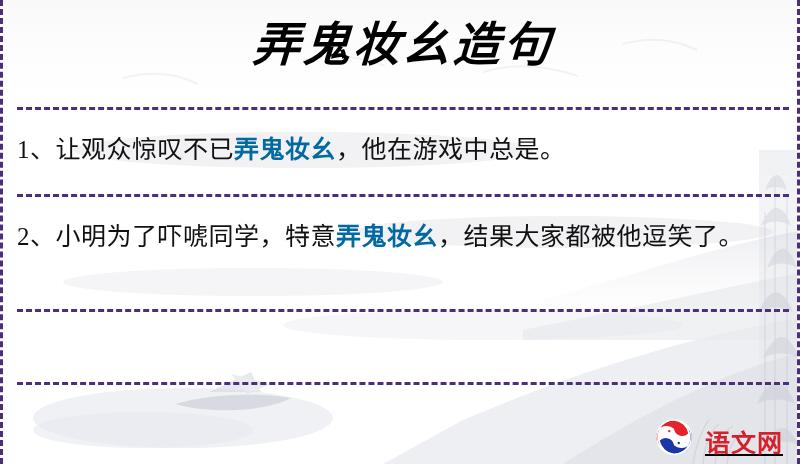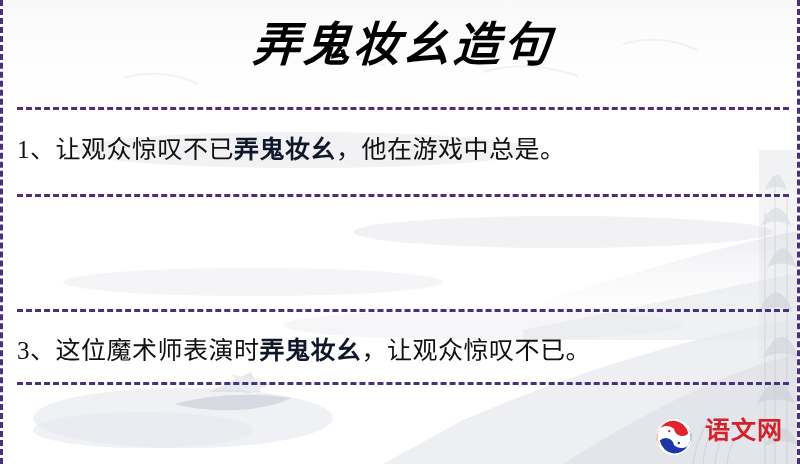--- a/index.html
+++ b/index.html
@@ -78,34 +78,35 @@
     line-height: 42px;
     color: #111111;
     letter-spacing: 0.5px;
     white-space: pre-wrap;
   }
   .sentence.s1 { top: 129px; }
   .sentence.s2 { top: 216px; }
   .sentence.s3 { top: 330px; }
 
   .kw {
-    color: #0f172a;
+    color: #0369a1;
     font-weight: 700;
     font-family: "DejaVu Serif", "Liberation Serif", serif;
   }
 
   
   .logo {
     position: absolute;
     right: 14px;
     bottom: 8px;
     display: flex;
-    align-items: flex-start;
+    align-items: flex-end;
     gap: 12px;
     z-index: 4;
+    text-decoration: underline;
   }
   .logo-mark { width: 38px; height: 38px; display: block; }
   .logo-text {
     font-family: "DejaVu Sans", "Liberation Sans", sans-serif;
     font-size: 25px;
     font-weight: 700;
     color: #d4212a;
     letter-spacing: 1px;
     line-height: 1;
   }
@@ -194,22 +195,22 @@
     <span class="title-text">弄鬼妆幺造句</span>
   </div>
 
   <div class="divider d1"></div>
   <div class="divider d2"></div>
   <div class="divider d3"></div>
   <div class="divider d4"></div>
 
   <div class="sentence s1"><span>1、</span><span>让观众惊叹不已</span><span class="kw">弄鬼妆幺</span><span>，他在游戏中总是。</span></div>
 
-
-  <div class="sentence s3"><span>3、</span><span>这位魔术师表演时</span><span class="kw">弄鬼妆幺</span><span>，让观众惊叹不已。</span></div>
+  <div class="sentence s2"><span>2、</span><span>小明为了吓唬同学，特意</span><span class="kw">弄鬼妆幺</span><span>，结果大家都被他逗笑了。</span></div>
+
 
   <div class="logo">
     <svg class="logo-mark" viewBox="0 0 64 64" xmlns="http://www.w3.org/2000/svg" aria-hidden="true">
       <circle cx="32" cy="32" r="30" fill="#ffffff"></circle>
       <path d="M32 2 A30 30 0 0 1 32 62 A15 15 0 0 1 32 32 A15 15 0 0 0 32 2 Z" fill="#ffffff"></path>
 
       <path d="M32 4 A28 28 0 0 0 8 46 A14 14 0 0 1 32 18 A14 14 0 0 0 56 26 A28 28 0 0 0 32 4 Z" fill="#e3242b"></path>
 
       <path d="M32 60 A28 28 0 0 0 56 18 A14 14 0 0 1 32 46 A14 14 0 0 0 8 38 A28 28 0 0 0 32 60 Z" fill="#1a36a8"></path>
       <circle cx="32" cy="32" r="29" fill="none" stroke="#ffffff" stroke-width="2"></circle>

